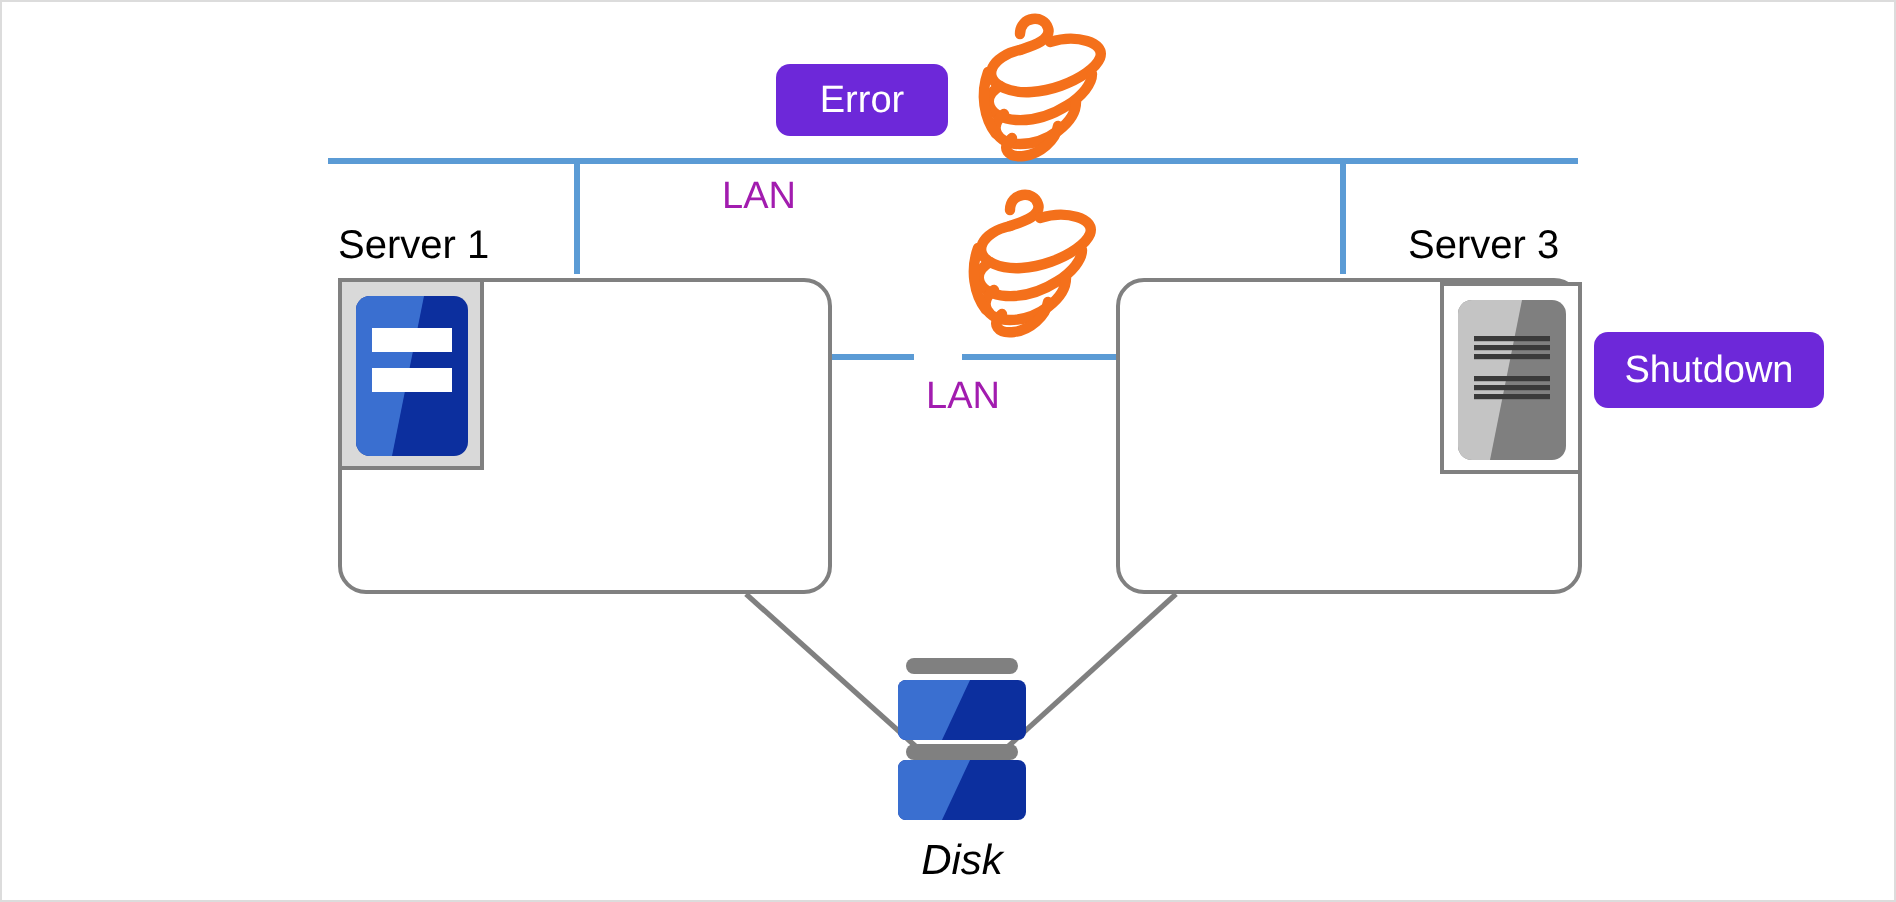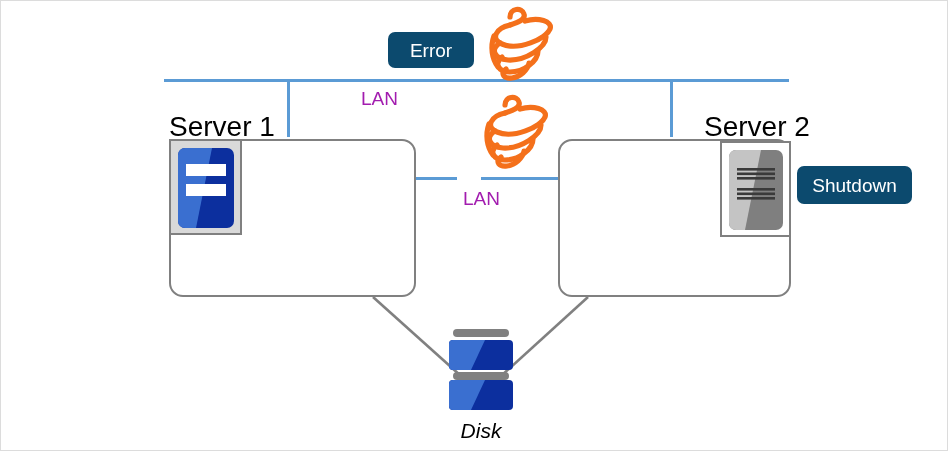--- a/index.html
+++ b/index.html
@@ -33,29 +33,29 @@
   
   .server-box {
     border: 2px solid #808080;
     border-radius: 14px;
     background: #ffffff;
     box-sizing: border-box;
   }
 
   
   .node-label {
-    font-size: 28px;
+    font-size: 20px;
     color: #000000;
     white-space: nowrap;
     line-height: 1;
   }
 
   
   .badge {
-    background: #0c4a6e;
+    background: #6d28d9;
     color: #ffffff;
     border-radius: 7px;
     font-size: 19px;
     display: flex;
     align-items: center;
     justify-content: center;
     box-sizing: border-box;
     line-height: 1;
   }
 
@@ -147,21 +147,21 @@
         <path d="M30 14 C30 5, 42 4, 44 11 C46 17, 36 20, 30 22"></path>
         <path d="M30 22 C16 25, 10 36, 22 41 C38 48, 66 36, 70 26 C73 18, 58 14, 45 18"></path>
         <path d="M20 40 C10 46, 14 56, 28 57 C46 58, 66 44, 66 34"></path>
         <path d="M22 54 C14 60, 18 69, 30 69 C44 69, 58 58, 58 48"></path>
         <path d="M26 66 C20 71, 24 76, 32 75 C40 74, 48 67, 49 60"></path>
         <path d="M14 33 C10 44, 12 56, 18 64"></path>
       </g>
     </svg>
   </div>
 
-  <div class="abs node-label" style="left:703px; top:112px;">Server 2</div>
+  <div class="abs node-label" style="left:703px; top:112px;">Server 3</div>
 
   <div class="abs server-box" style="left:557px; top:138px; width:233px; height:158px;"></div>
 
   <div class="abs icon-frame-2" style="left:719px; top:140px; width:71px; height:96px;">
     <svg width="67" height="92" viewBox="0 0 67 92" style="margin:1px 0 0 1px;">
       <defs>
         <clipPath id="s2clip">
           <rect x="6" y="6" width="54" height="80" rx="7" ry="7"></rect>
         </clipPath>
       </defs>

